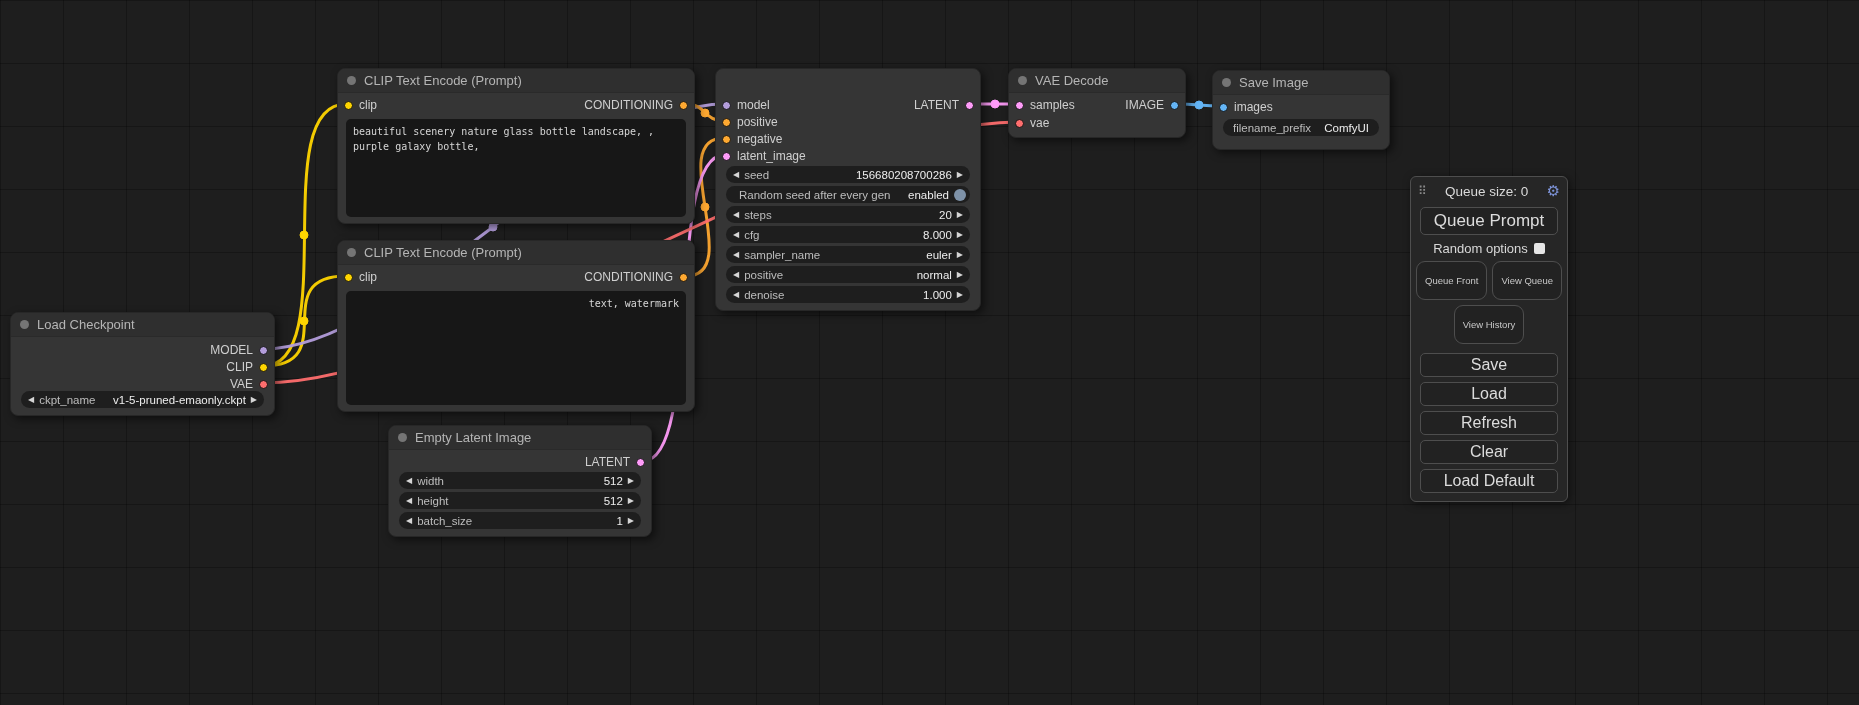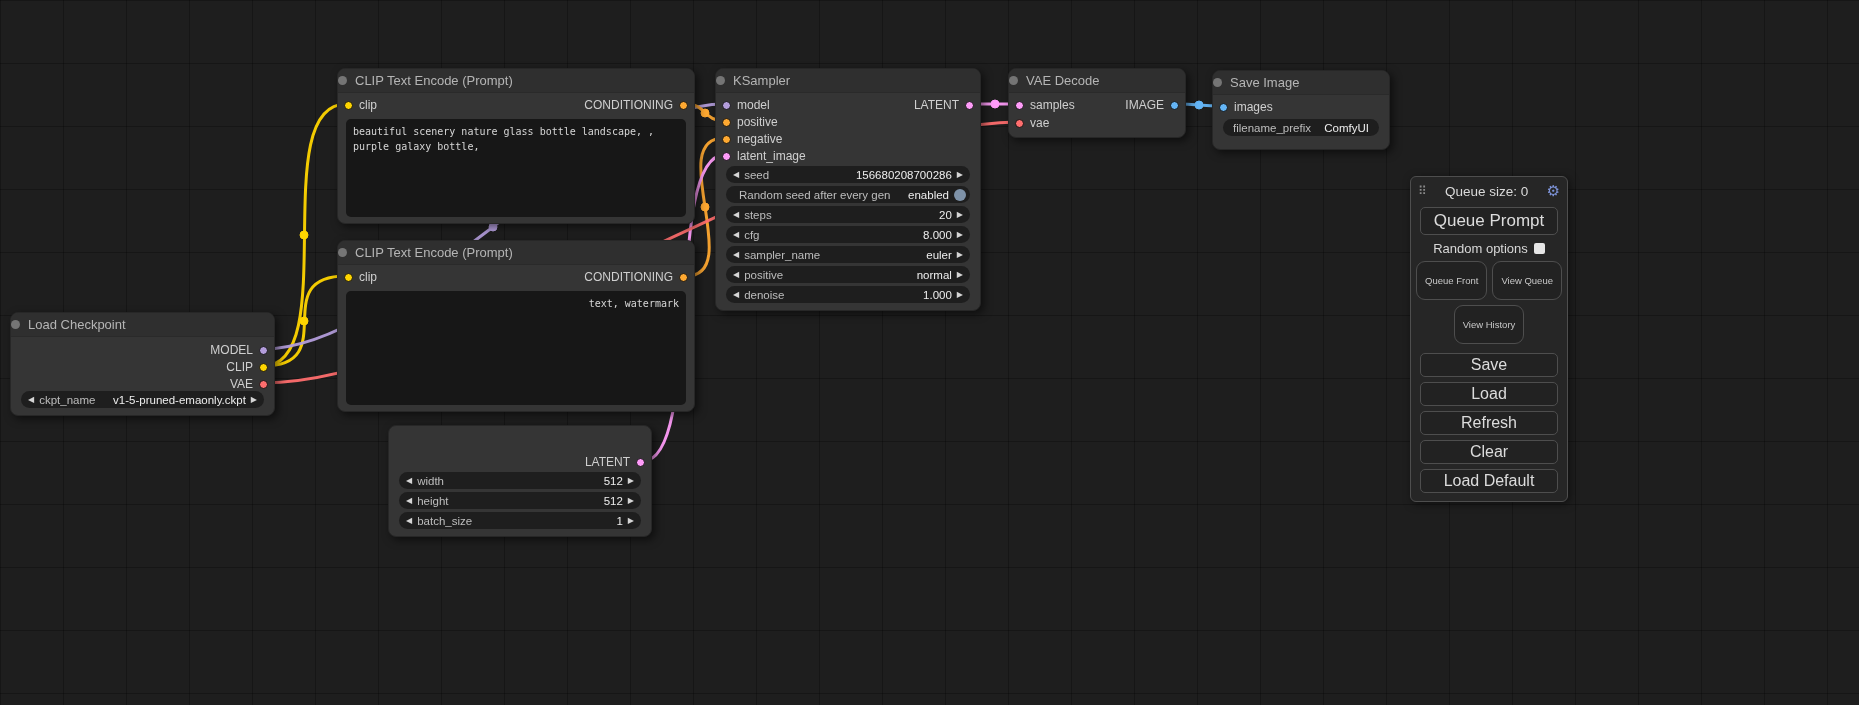--- a/index.html
+++ b/index.html
@@ -18,21 +18,21 @@
   .col-clip{stroke:#FFD500;fill:#FFD500;background:#FFD500}
   .col-vae{stroke:#FF6E6E;fill:#FF6E6E;background:#FF6E6E}
   .col-cond{stroke:#FFA931;fill:#FFA931;background:#FFA931}
   .col-latent{stroke:#FF9CF9;fill:#FF9CF9;background:#FF9CF9}
   .col-image{stroke:#64B5F6;fill:#64B5F6;background:#64B5F6}
   path.wire{fill:none;stroke-width:3;opacity:.95}
 
   .node{position:absolute;z-index:2;background:#353535;border:1px solid #272727;
     border-radius:8px;box-shadow:3px 3px 9px rgba(0,0,0,.55)}
   .ntitle{height:24px;background:#2f2f2f;border-radius:7px 7px 0 0;display:flex;
-    align-items:center;gap:8px;padding:0 0;color:#b5b5b5;font-size:13px;
+    align-items:center;gap:8px;padding:0 9px;color:#b5b5b5;font-size:13px;
     border-bottom:1px solid #2a2a2a;cursor:move}
   .ndot{width:9px;height:9px;border-radius:50%;background:#757575;flex:none}
   .prow{position:absolute;display:flex;align-items:center;gap:6px;height:16px;
     font-size:12px;color:#cfcfcf}
   .prow.in{left:6px}
   .prow.out{right:6px}
   .pdot{width:9px;height:9px;border-radius:50%;flex:none;border:1px solid #141414}
   .widget{position:absolute;left:10px;right:10px;height:17px;background:#1e1e1e;
     border-radius:9px;display:flex;align-items:center;gap:5px;padding:0 7px;
     font-size:11.5px;color:#c0c0c0;cursor:pointer}
@@ -138,20 +138,24 @@
       <span>clip</span>
     </div>
     <div class="prow out" style="top:28px">
       <span>CONDITIONING</span>
       <span class="pdot col-cond"></span>
     </div>
     <textarea class="ta" style="top: 50px; height: 114px; text-align: right;">text, watermark</textarea>
   </div>
 
   <div class="node" style="left:388px;top:425px;width:264px;height:112px">
+    <div class="ntitle">
+      <span class="ndot"></span>
+      <span>Empty Latent Image</span>
+    </div>
     <div class="prow out" style="top:28px">
       <span>LATENT</span>
       <span class="pdot col-latent"></span>
     </div>
     <div class="widget" style="top:46px">
       <span class="arr">◀</span>
       <span class="wl">width</span>
       <span class="wv">512</span>
       <span class="arr">▶</span>
     </div>
@@ -163,24 +167,20 @@
     </div>
     <div class="widget" style="top:86px">
       <span class="arr">◀</span>
       <span class="wl">batch_size</span>
       <span class="wv">1</span>
       <span class="arr">▶</span>
     </div>
   </div>
 
   <div class="node" style="left:715px;top:68px;width:266px;height:243px">
-    <div class="ntitle">
-      <span class="ndot"></span>
-      <span>KSampler</span>
-    </div>
     <div class="prow in" style="top:28px">
       <span class="pdot col-model"></span>
       <span>model</span>
     </div>
     <div class="prow out" style="top:28px">
       <span>LATENT</span>
       <span class="pdot col-latent"></span>
     </div>
     <div class="prow in" style="top:45px">
       <span class="pdot col-cond"></span>

